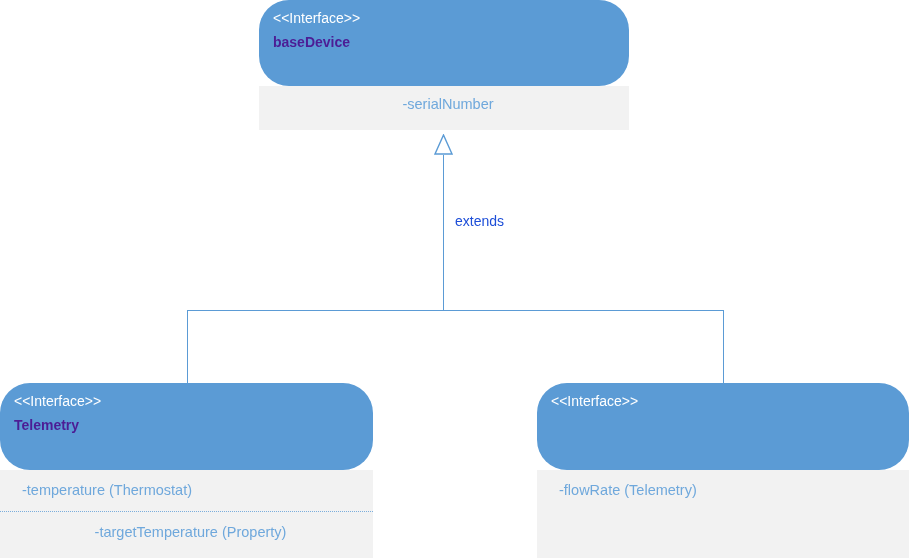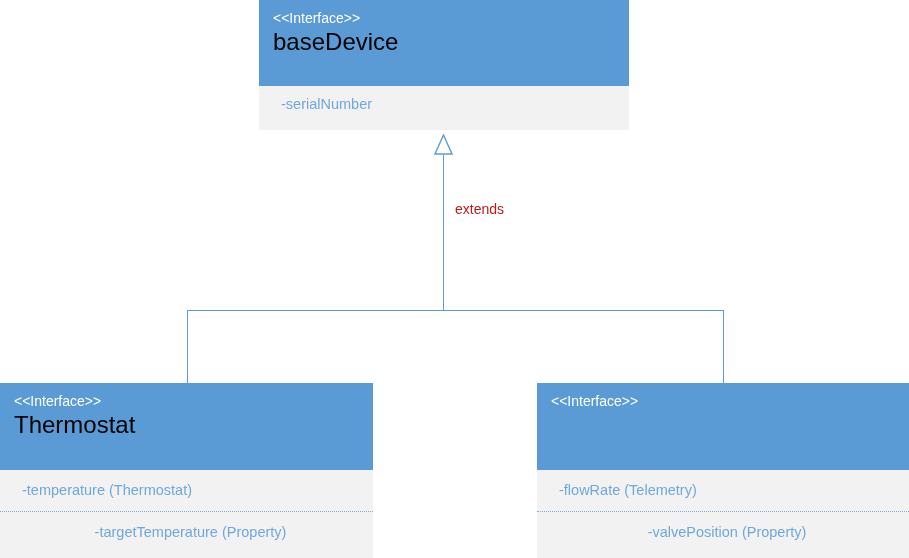--- a/index.html
+++ b/index.html
@@ -26,35 +26,36 @@
     position: absolute;
     box-sizing: border-box;
   }
 
   .uml-header {
     background: #5B9BD5;
     color: #ffffff;
     box-sizing: border-box;
     padding: 8px 14px 6px 14px;
     overflow: hidden;
+    border-radius: 30px;
   }
 
   .uml-stereotype {
     font-size: 14px;
     line-height: 20px;
     color: #ffffff;
     font-weight: 400;
     white-space: nowrap;
   }
 
   .uml-name {
-    font-size: 24px;
+    font-size: 14px;
     line-height: 28px;
-    color: #000000;
-    font-weight: 400;
+    color: #4c1d95;
+    font-weight: 700;
     white-space: nowrap;
   }
 
   .uml-body {
     background: #F2F2F2;
     box-sizing: border-box;
     overflow: hidden;
   }
 
   .uml-attr {
@@ -71,21 +72,21 @@
     text-align: center;
   }
 
   
   #box-basedevice {
     left: 259px;
     top: 0px;
     width: 370px;
   }
   #box-basedevice .uml-header { height: 86px; padding-top: 8px; }
-  #box-basedevice .uml-body   { height: 44px; }
+  #box-basedevice .uml-body   { height: 44px; text-align: center; }
   #box-basedevice .uml-attr   { padding-top: 9px; padding-bottom: 9px; }
 
   #box-thermostat {
     left: 0px;
     top: 383px;
     width: 373px;
   }
   #box-thermostat .uml-header { height: 87px; }
   #box-thermostat .uml-body   { height: 88px; }
 
@@ -119,24 +120,24 @@
     position: absolute;
     left: 434px;
     top: 134px;
     width: 19px;
     height: 22px;
   }
 
   #conn-label {
     position: absolute;
     left: 455px;
-    top: 200px;
+    top: 212px;
     font-size: 14px;
     line-height: 18px;
-    color: #b91c1c;
+    color: #1d4ed8;
     white-space: nowrap;
   }
 </style>
 </head>
 <body>
 
 <div id="canvas">
 
   <div class="uml-box" id="box-basedevice">
     <div class="uml-header">
@@ -155,31 +156,30 @@
   <div class="conn-line conn-v" id="conn-stem"></div>
   <div class="conn-line conn-h" id="conn-bar"></div>
   <div class="conn-line conn-v" id="conn-drop-left"></div>
   <div class="conn-line conn-v" id="conn-drop-right"></div>
 
   <div id="conn-label">extends</div>
 
   <div class="uml-box" id="box-thermostat">
     <div class="uml-header">
       <div class="uml-stereotype">&lt;&lt;Interface&gt;&gt;</div>
-      <div class="uml-name">Thermostat</div>
+      <div class="uml-name">Telemetry</div>
     </div>
     <div class="uml-body">
       <div class="uml-attr">-temperature (Thermostat)</div>
       <div class="uml-attr">-targetTemperature (Property)</div>
     </div>
   </div>
 
   <div class="uml-box" id="box-flowcontroller">
     <div class="uml-header">
       <div class="uml-stereotype">&lt;&lt;Interface&gt;&gt;</div>
     </div>
     <div class="uml-body">
       <div class="uml-attr">-flowRate (Telemetry)</div>
-      <div class="uml-attr">-valvePosition (Property)</div>
     </div>
   </div>
 
 </div>
 
 </body></html>

